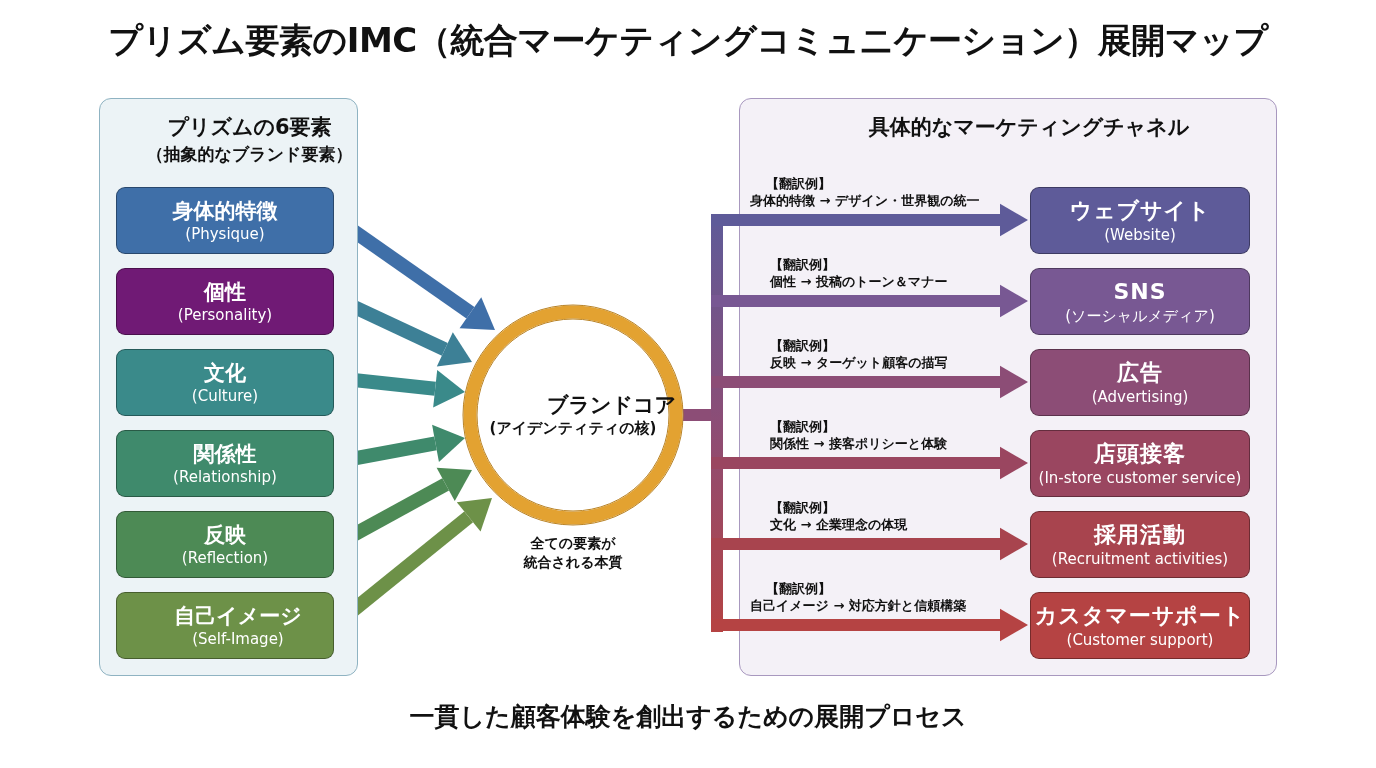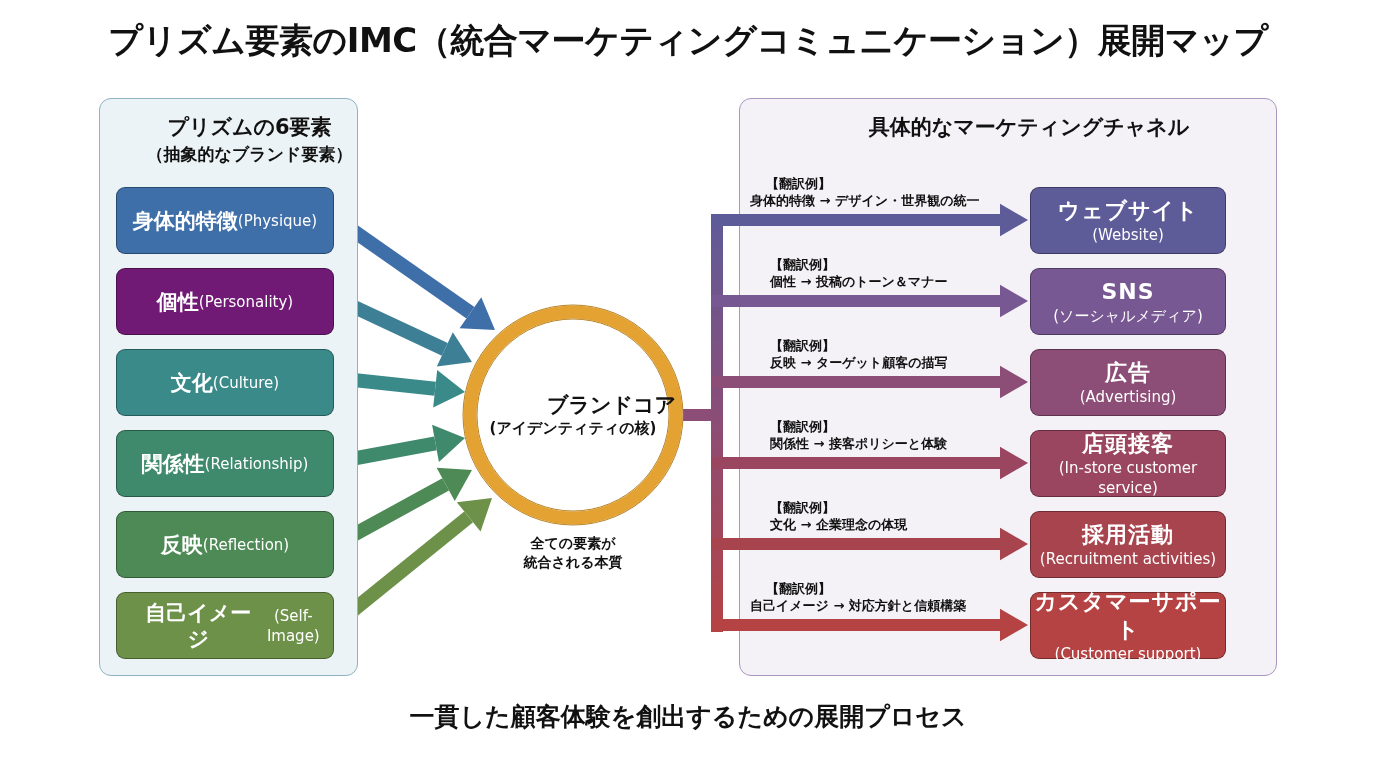--- a/index.html
+++ b/index.html
@@ -30,26 +30,26 @@
     }
     .panel-head {
       position: absolute; left: 0; width: 100%; text-align: center; font-weight: bold; color: #111; margin-left: 21px;
     }
     .ph1 { top: 14px; font-size: 21px; }
     .ph2 { top: 44px; font-size: 17px; }
     .elem {
       position: absolute; left: 16px; width: 218px; height: 67px;
       border-radius: 9px; box-sizing: border-box; border: 1.5px solid rgba(0,0,0,0.35);
       color: #fff; text-align: center; cursor: default;
-      display: flex; flex-direction: row; justify-content: center; align-items: center;
+      display: flex; flex-direction: column; justify-content: center; align-items: center;
     }
     .elem .jp { font-size: 21px; font-weight: bold; line-height: 26px; }
     .elem .en { font-size: 15px; line-height: 20px; }
     .channel {
-      position: absolute; left: 290px; width: 196px; height: 67px;
+      position: absolute; left: 290px; width: 220px; height: 67px;
       border-radius: 9px; box-sizing: border-box; border: 1.5px solid rgba(0,0,0,0.35);
       color: #fff; text-align: center;
       display: flex; flex-direction: column; justify-content: center; align-items: center;
     }
     .channel .jp { font-size: 22px; font-weight: bold; line-height: 28px; letter-spacing: 1px; }
     .channel .en { font-size: 15px; line-height: 20px; }
     .example {
       position: absolute; font-size: 13px; font-weight: bold; color: #111; line-height: 17px;
       white-space: nowrap;
     }

